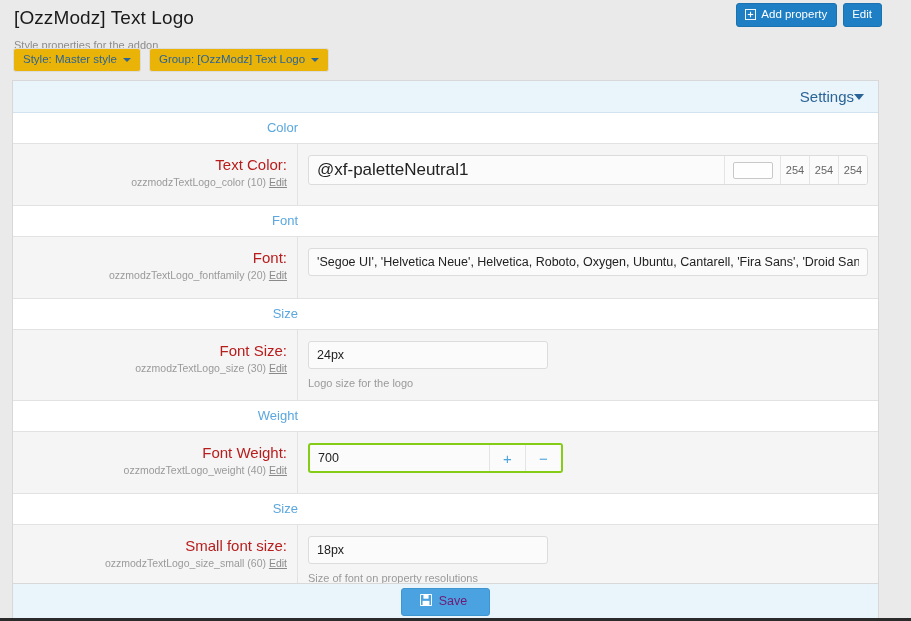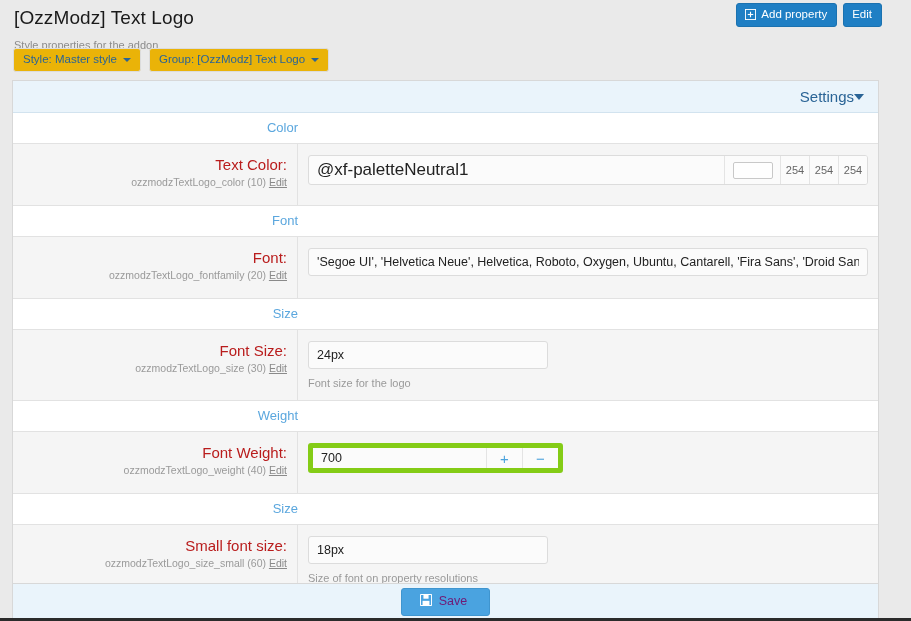--- a/index.html
+++ b/index.html
@@ -236,21 +236,21 @@
     background: #fefefe;
     border: 1px solid #c8c8c8;
     border-radius: 2px;
     cursor: pointer;
   }
 
   
   .stepper {
     display: flex;
     align-items: stretch;
-    border: 5px solid #84cc16;
+    border: 2px solid #84cc16;
     border-radius: 3px;
     background: #fbfbfb;
     height: 30px;
     width: 255px;
     overflow: hidden;
   }
   .stepper input {
     flex: 1;
     border: none;
     background: transparent;
@@ -381,21 +381,21 @@
         <div class="prop-field"><input class="txt txt-wide" type="text" value="'Segoe UI', 'Helvetica Neue', Helvetica, Roboto, Oxygen, Ubuntu, Cantarell, 'Fira Sans', 'Droid Sans', sans-" style=""></div>
       </div>
       <div class="section-row">
         <div class="lbl-col">Size</div>
       </div>
       <div class="prop-row">
         <div class="prop-label">
           <div class="name">Font Size:</div>
           <div class="meta"><span>ozzmodzTextLogo_size (30)</span> <a>Edit</a></div>
         </div>
-        <div class="prop-field"><input class="txt txt-fixed" type="text" value="24px" style=""><div class="field-hint">Font size for the logo</div></div>
+        <div class="prop-field"><input class="txt txt-fixed" type="text" value="24px" style=""><div class="field-hint">Logo size for the logo</div></div>
       </div>
       <div class="section-row">
         <div class="lbl-col">Weight</div>
       </div>
       <div class="prop-row">
         <div class="prop-label">
           <div class="name">Font Weight:</div>
           <div class="meta"><span>ozzmodzTextLogo_weight (40)</span> <a>Edit</a></div>
         </div>
         <div class="prop-field">

